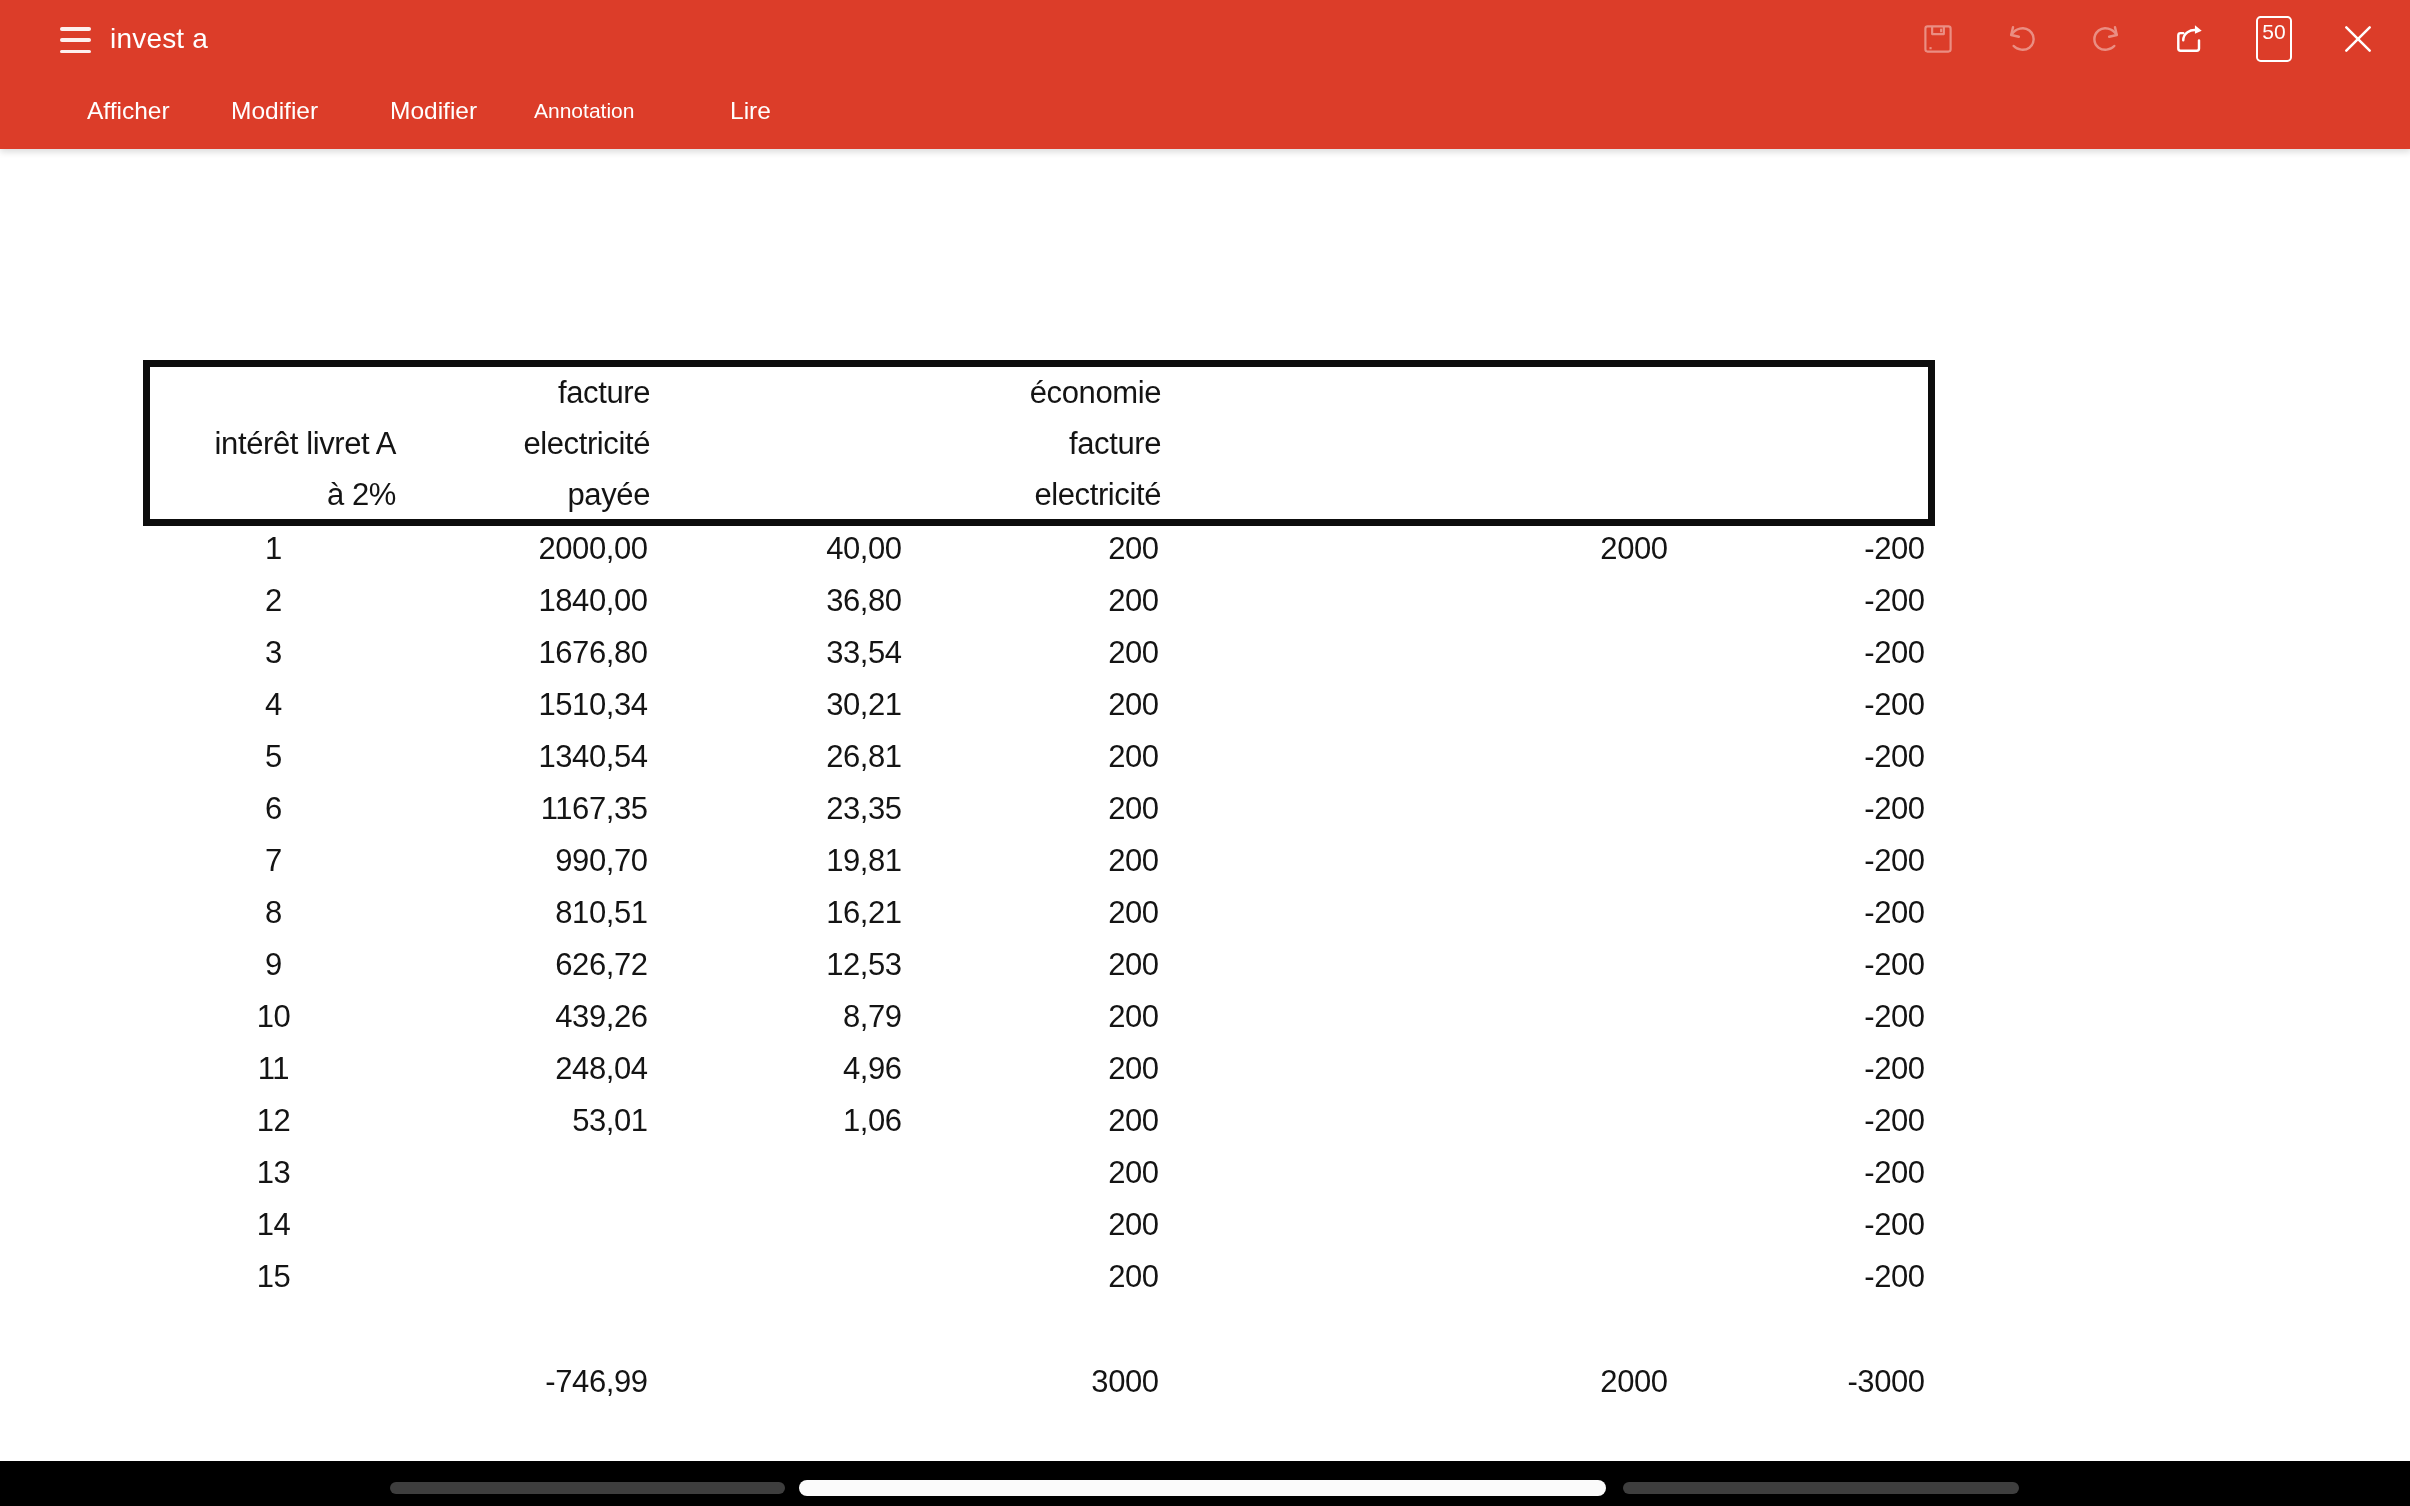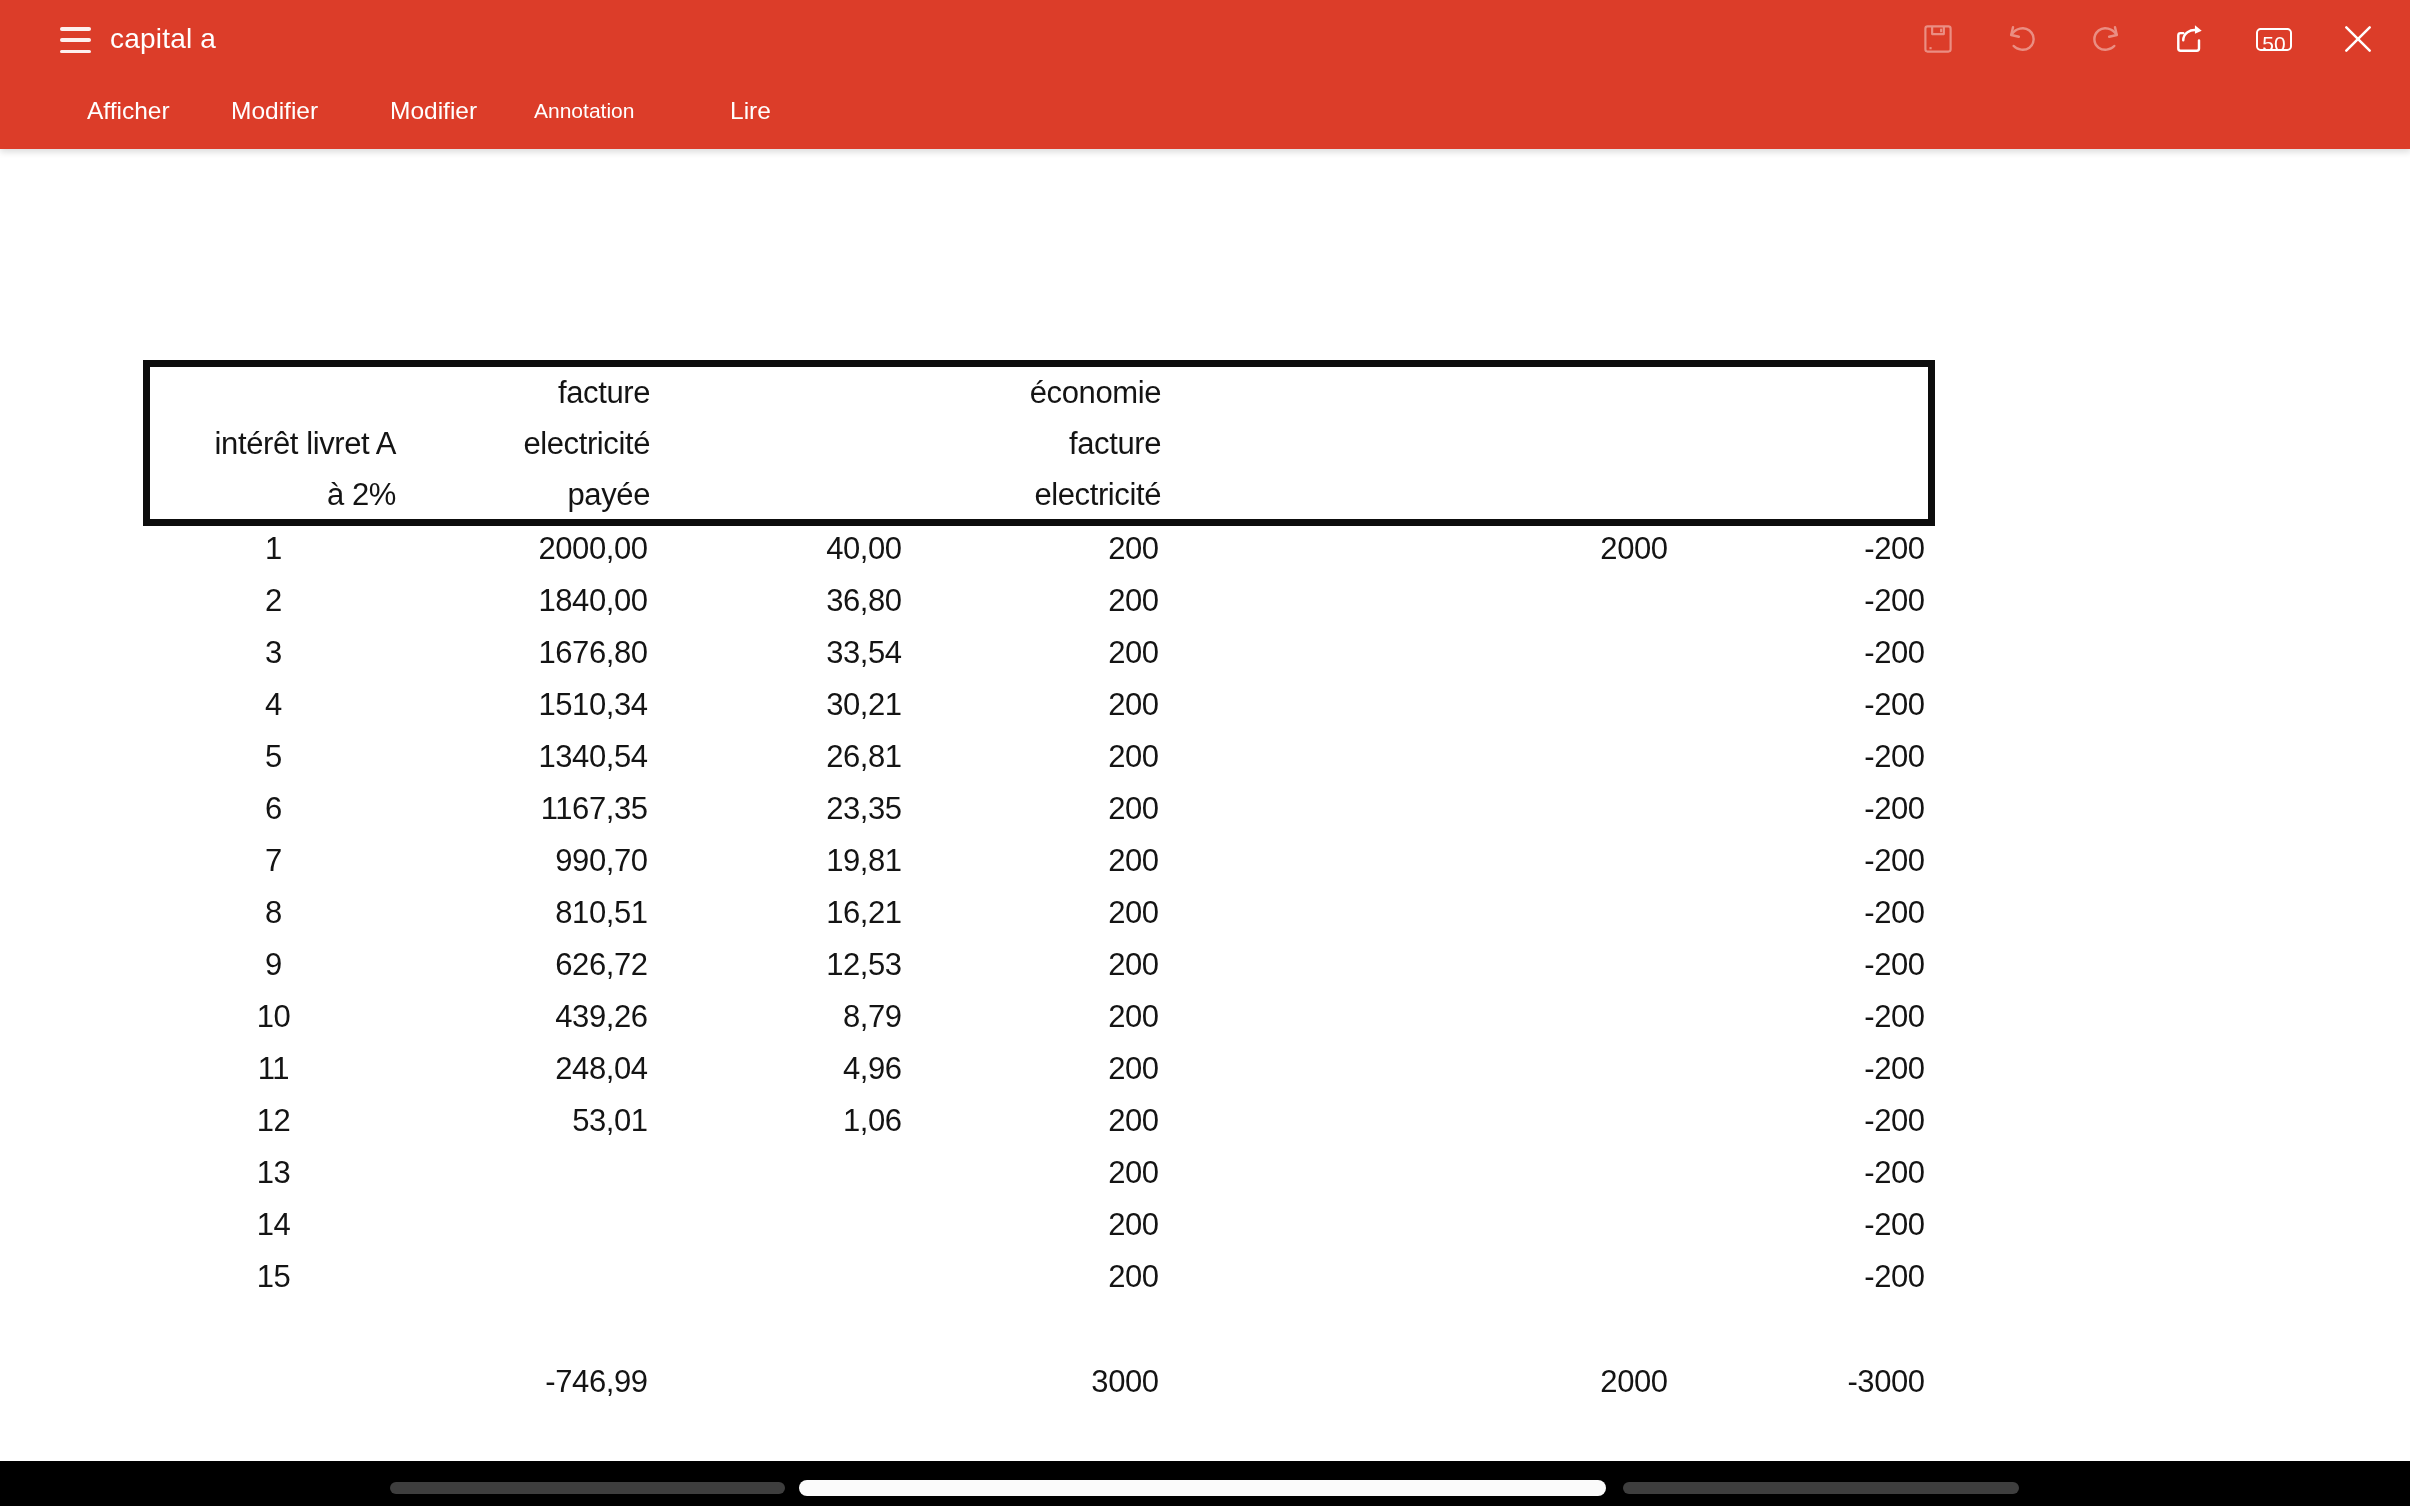--- a/index.html
+++ b/index.html
@@ -24,21 +24,21 @@
     color:#ffffff;font-size:28px;font-weight:400;letter-spacing:0.2px;
   }
   .toolbar{
     position:absolute;right:35px;top:20px;height:38px;
     display:flex;align-items:center;gap:48px;
   }
   .tbtn{width:36px;height:36px;display:flex;align-items:center;justify-content:center;}
   .tbtn svg{display:block;}
   .dim{opacity:0.42;}
   .badge{
-    box-sizing:border-box;width:38px;height:23px;border:2.8px solid #ffffff;border-radius:4.7px;
+    box-sizing:border-box;width:38px;height:46px;border:2.8px solid #ffffff;border-radius:4.7px;
     color:#ffffff;font-size:21px;line-height:28px;text-align:center;font-weight:400;
   }
   .menubar{position:absolute;left:0;top:75px;width:2411px;height:73px;margin-left:38px;}
   .menu-item{
     position:absolute;top:50%;transform:translateY(-54%);
     color:#ffffff;font-size:24.5px;font-weight:400;white-space:nowrap;cursor:pointer;
   }
   .menu-item.small{font-size:21px;}
   
   .sheet{position:absolute;left:143px;top:360px;width:1792px;color:#141414;}
@@ -71,21 +71,21 @@
 <body>
 
 <div class="appbar">
 
   <div class="hamburger">
     <span></span>
       <span></span>
       <span></span>
   </div>
 
-  <div class="doc-title">capital a</div>
+  <div class="doc-title">invest a</div>
 
   <div class="toolbar">
     <div class="tbtn dim">
       <svg width="36" height="36" viewBox="0 0 40 40" fill="none" stroke="#ffffff" stroke-width="2.4" stroke-linejoin="round">
         <rect x="6" y="6" width="28" height="28" rx="2.5"></rect>
         <path d="M13.5 6 V14.5 H26.5 V6"></path>
         <path d="M23.5 8.5 V12.5"></path>
         <rect x="10.5" y="29" width="2.4" height="2.4" fill="#ffffff" stroke="none"></rect>
       </svg>
     </div>

